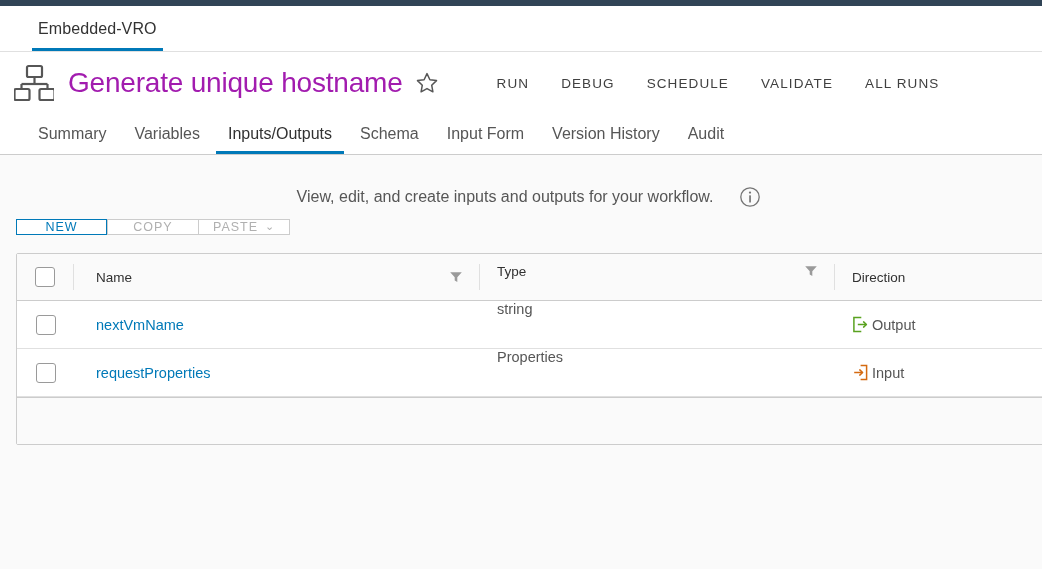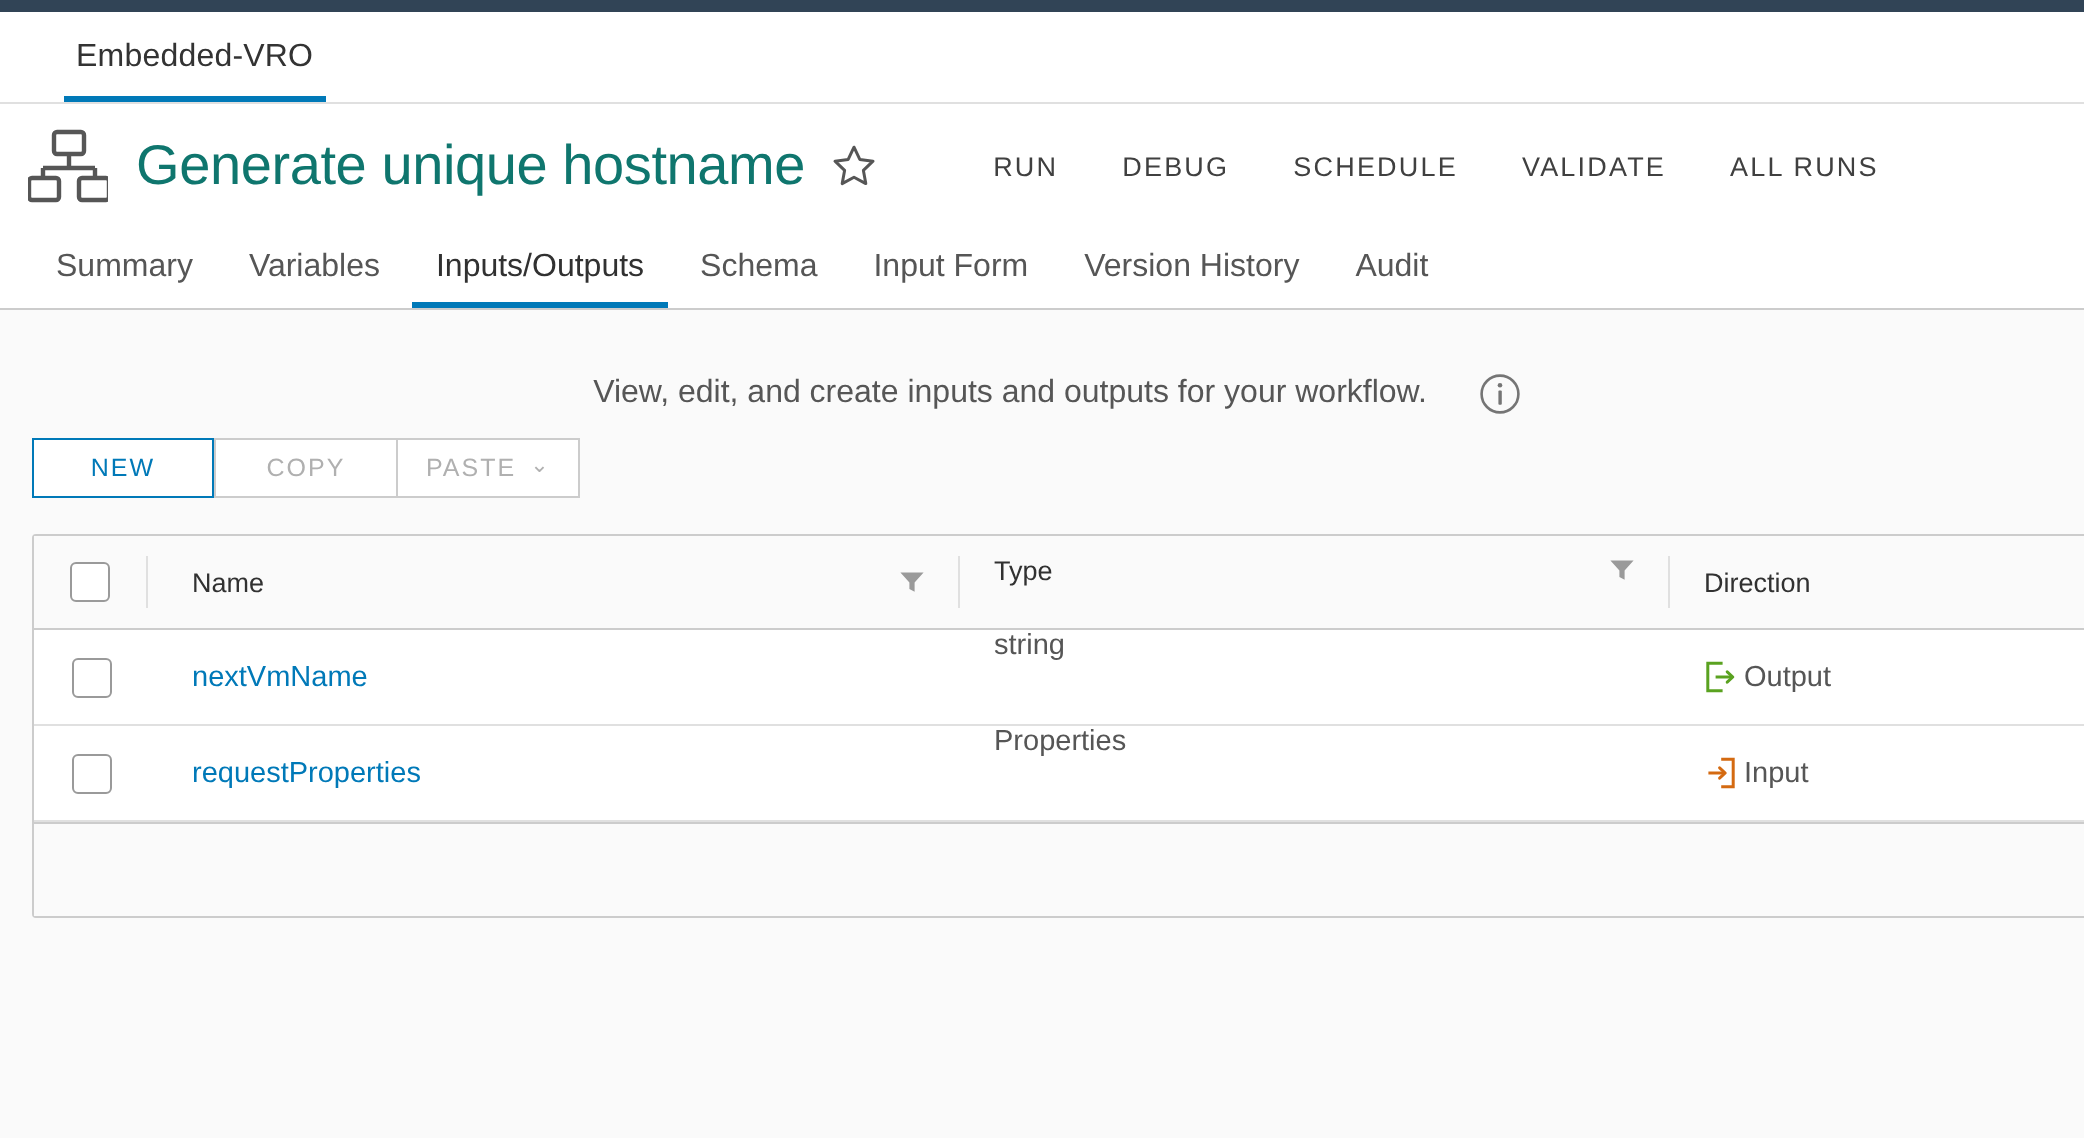--- a/index.html
+++ b/index.html
@@ -69,21 +69,21 @@
     height: 38px;
     flex: 0 0 40px;
     position: relative;
     margin-right: 14px;
   }
   .wf-icon svg { display: block; }
 
   .page-title {
     font-size: 28px;
     font-weight: 400;
-    color: #0f766e;
+    color: #a21caf;
     letter-spacing: -0.2px;
     white-space: nowrap;
   }
   .star-icon {
     margin-left: 12px;
     width: 24px;
     height: 24px;
     cursor: pointer;
     flex: 0 0 24px;
   }
@@ -106,20 +106,21 @@
     white-space: nowrap;
   }
 
   
   .subtabs {
     display: flex;
     align-items: stretch;
     height: 40px;
     padding-left: 14px;
     background: #ffffff;
+    margin-left: 10px;
   }
   .subtab {
     display: flex;
     align-items: center;
     font-size: 16px;
     color: #565656;
     padding: 0 14px;
     position: relative;
     cursor: pointer;
     white-space: nowrap;
@@ -162,21 +163,21 @@
     flex: 0 0 22px;
   }
   .info-icon svg { display: block; }
 
   
   .btn-group {
     display: flex;
     margin-top: 6px;
   }
   .btn {
-    height: 30px;
+    height: 16px;
     min-width: 91px;
     display: flex;
     align-items: center;
     justify-content: center;
     background: #ffffff;
     border: 1px solid #cccccc;
     border-right: none;
     font-size: 12.5px;
     letter-spacing: 1px;
     font-weight: 500;

